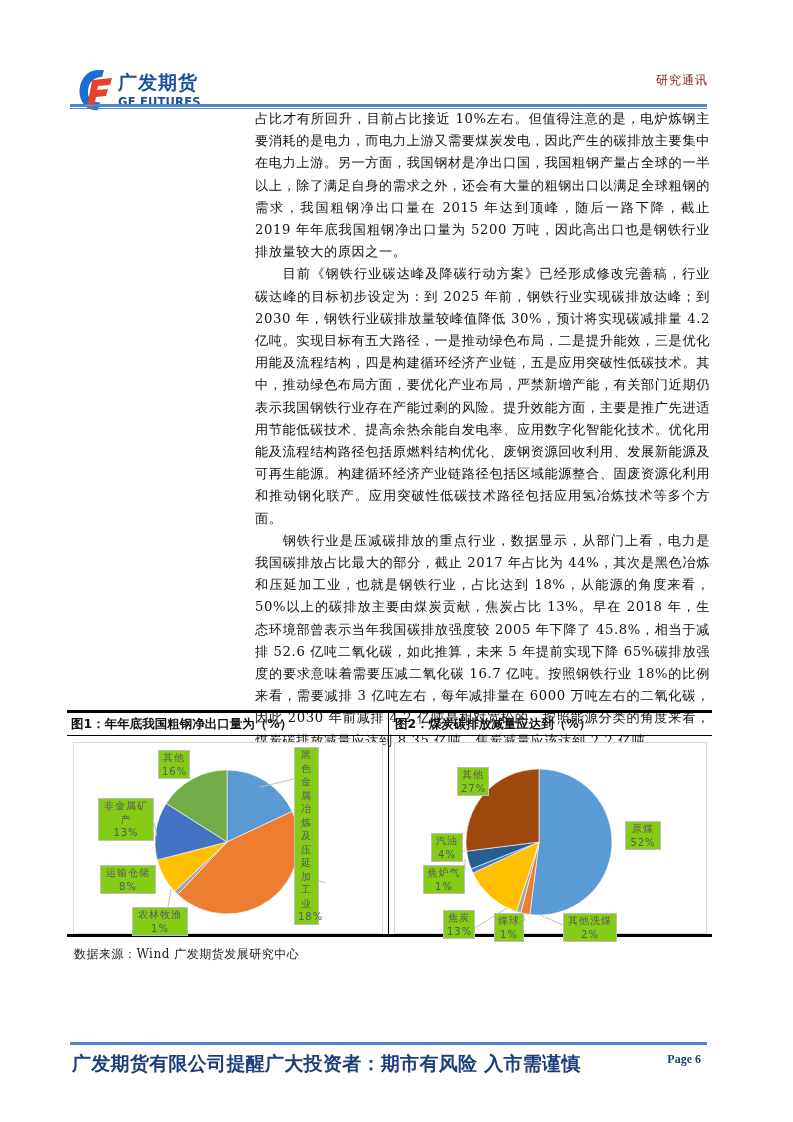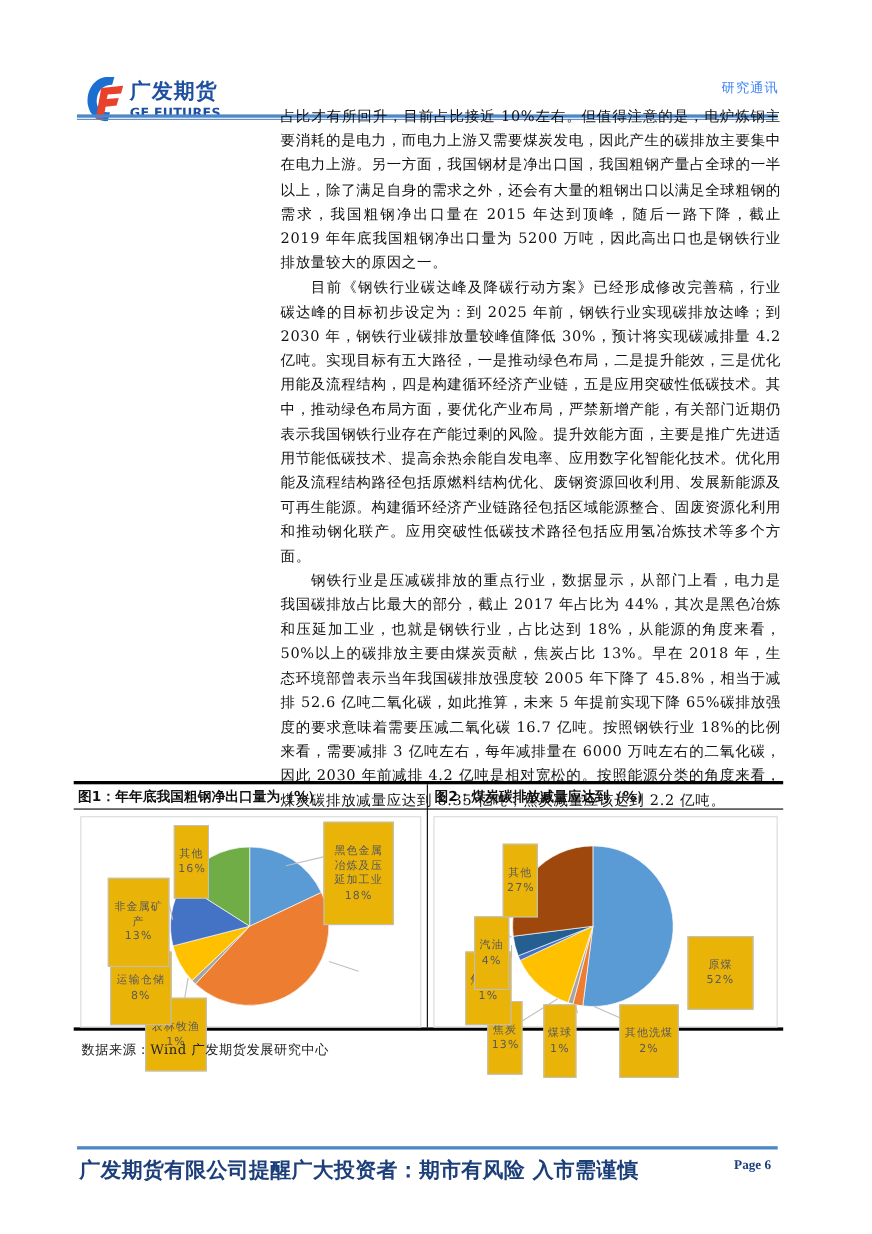--- a/index.html
+++ b/index.html
@@ -4,40 +4,40 @@
 <style>
   * { box-sizing: border-box; margin: 0; padding: 0; }
   html, body { width: 793px; height: 1122px; background: #ffffff; }
   body { position: relative; font-family: "DejaVu Serif", "Liberation Serif", serif; color: #111; overflow: hidden; }
 
   .header { position: absolute; left: 70px; top: 48px; width: 660px; height: 60px; }
   .logo { position: absolute; left: 8px; top: 20px; width: 140px; height: 46px; }
   .logo-mark { position: absolute; left: 0; top: 0; width: 36px; height: 44px; }
   .logo-cn { position: absolute; left: 40px; top: 2px; font-family: "DejaVu Sans", sans-serif; font-weight: bold; font-size: 19px; color: #1c4fa0; letter-spacing: 1px; }
   .logo-en { position: absolute; left: 40px; top: 27px; font-family: "DejaVu Sans", sans-serif; font-weight: bold; font-size: 11.5px; color: #1c4fa0; letter-spacing: 0.2px; }
-  .doc-type { position: absolute; right: 22px; top: 24px; font-size: 12px; color: #3b82f6; letter-spacing: 1px; }
+  .doc-type { position: absolute; right: 22px; top: 24px; font-size: 12px; color: #7f1d1d; letter-spacing: 1px; }
   .rule-top { position: absolute; left: 70px; top: 104px; width: 637px; height: 3px; background: #4f86c6; }
   .rule-top2 { position: absolute; left: 70px; top: 108px; width: 637px; height: 1px; background: #4f86c6; }
 
-  .body-text { position: absolute; left: 255px; top: 96px; width: 455px; font-size: 13.2px; line-height: 22.2px; text-align: justify; letter-spacing: 0.6px; }
+  .body-text { position: absolute; left: 255px; top: 108px; width: 455px; font-size: 13.2px; line-height: 22.2px; text-align: justify; letter-spacing: 0.6px; }
   .para { text-indent: 0; }
   .para.indent { text-indent: 2.1em; }
 
   .fig-frame { position: absolute; left: 67px; top: 710px; width: 645px; height: 227px; border-top: 3px solid #000; border-bottom: 3px solid #000; }
   .fig-divider { position: absolute; left: 321px; top: 0; width: 1px; height: 100%; background: #000; }
   .fig-head-line { position: absolute; left: 0; top: 22px; width: 100%; height: 1px; background: #000; }
   .fig-title { position: absolute; top: 3px; font-size: 12.5px; font-weight: bold; font-family: "DejaVu Sans", sans-serif; }
   .fig-title.left { left: 4px; }
   .fig-title.right { left: 328px; }
   .chart-box { position: absolute; top: 29px; height: 192px; border: 1px solid #d9d9d9; background: #fff; }
   .chart-box.left { left: 6px; width: 310px; }
   .chart-box.right { left: 327px; width: 313px; }
   .chart-box svg { position: absolute; left: 0; top: 0; }
 
-  .lbl { position: absolute; background: #eab308; border: 1px solid #bfbfbf; font-size: 10px; line-height: 13.5px; color: #595959; text-align: center; padding: 19px 3px; font-family: "DejaVu Sans", sans-serif; letter-spacing: 1px; }
+  .lbl { position: absolute; background: #84cc16; border: 1px solid #bfbfbf; font-size: 10px; line-height: 13.5px; color: #595959; text-align: center; padding: 0 3px; font-family: "DejaVu Sans", sans-serif; letter-spacing: 1px; }
 
   .source { position: absolute; left: 74px; top: 946px; font-size: 12px; letter-spacing: 0.5px; color: #222; }
 
   .rule-bottom { position: absolute; left: 70px; top: 1042px; width: 637px; height: 3px; background: #4f86c6; }
   .footer-left { position: absolute; left: 72px; top: 1051px; font-size: 19px; font-weight: bold; color: #1c3f7a; font-family: "DejaVu Sans", sans-serif; letter-spacing: 0.3px; }
   .footer-right { position: absolute; right: 92px; top: 1052px; font-size: 12px; font-weight: bold; color: #1c3f7a; font-family: "Liberation Serif", serif; }
 </style>
 </head>
 <body>
 
@@ -74,21 +74,21 @@
         <path d="M153,99 L103.71260837313442,151.48574117434163 A72,72 0 0 1 100.51425882565836,148.28739162686557 Z" fill="#a5a5a5" stroke="#ffffff" stroke-width="0.6"></path>
         <path d="M153,99 L100.51425882565836,148.28739162686557 A72,72 0 0 1 83.26201239873855,116.90567187586952 Z" fill="#ffc000" stroke="#ffffff" stroke-width="0.6"></path>
         <path d="M153,99 L83.26201239873855,116.90567187586952 A72,72 0 0 1 92.20838936385492,60.420470761512235 Z" fill="#4472c4" stroke="#ffffff" stroke-width="0.6"></path>
         <path d="M153,99 L92.20838936385492,60.420470761512235 A72,72 0 0 1 153,27 Z" fill="#70ad47" stroke="#ffffff" stroke-width="0.6"></path>
         <polyline points="186,44 220,36" fill="none" stroke="#bfbfbf" stroke-width="1"></polyline>
         <polyline points="225,131 252,140" fill="none" stroke="#bfbfbf" stroke-width="1"></polyline>
         <polyline points="97,146 94,164" fill="none" stroke="#bfbfbf" stroke-width="1"></polyline>
         <polyline points="77,125 82,134" fill="none" stroke="#bfbfbf" stroke-width="1"></polyline>
         <polyline points="83,93 80,80" fill="none" stroke="#bfbfbf" stroke-width="1"></polyline>
       </svg>
-    <div class="lbl" style="left:220px;top:4px;width:64px;"><span>黑色金属<br>冶炼及压<br>延加工业<br>18%</span></div>
+    <div class="lbl" style="left:220px;top:4px;width:25px;"><span>黑色金属<br>冶炼及压<br>延加工业<br>18%</span></div>
     <div class="lbl" style="left:58px;top:164px;width:56px;"><span>农林牧渔<br>1%</span></div>
     <div class="lbl" style="left:26px;top:122px;width:56px;"><span>运输仓储<br>8%</span></div>
     <div class="lbl" style="left:24px;top:55px;width:56px;"><span>非金属矿<br>产<br>13%</span></div>
     <div class="lbl" style="left:84px;top:7px;width:32px;"><span>其他<br>16%</span></div>
   </div>
 
   <div class="chart-box right">
     <svg id="pie2" width="313" height="192">
         <path d="M144,99 L144,26 A73,73 0 1 1 134.85067394980578,171.4243731959569 Z" fill="#5b9bd5" stroke="#ffffff" stroke-width="0.6"></path>
         <path d="M144,99 L134.85067394980578,171.4243731959569 A73,73 0 0 1 125.8456382369656,169.70657076239007 Z" fill="#ed7d31" stroke="#ffffff" stroke-width="0.6"></path>
@@ -96,21 +96,21 @@
         <path d="M144,99 L121.44175941062883,168.4271256895462 A73,73 0 0 1 77.94762516998057,130.08188828425028 Z" fill="#ffc000" stroke="#ffffff" stroke-width="0.6"></path>
         <path d="M144,99 L77.94762516998057,130.08188828425028 A73,73 0 0 1 76.12631653015764,125.87309234598148 Z" fill="#4472c4" stroke="#ffffff" stroke-width="0.6"></path>
         <path d="M144,99 L76.12631653015764,125.87309234598148 A73,73 0 0 1 71.57562680404311,108.1493260501942 Z" fill="#255e91" stroke="#ffffff" stroke-width="0.6"></path>
         <path d="M144,99 L71.57562680404311,108.1493260501942 A73,73 0 0 1 144,26 Z" fill="#9e480e" stroke="#ffffff" stroke-width="0.6"></path>
         <polyline points="128,171 130,178" fill="none" stroke="#bfbfbf" stroke-width="1"></polyline>
         <polyline points="112,165 80,185" fill="none" stroke="#bfbfbf" stroke-width="1"></polyline>
         <polyline points="70,116 70,128" fill="none" stroke="#bfbfbf" stroke-width="1"></polyline>
         <polyline points="70,109 55,100" fill="none" stroke="#bfbfbf" stroke-width="1"></polyline>
         <polyline points="145,172 168,182" fill="none" stroke="#bfbfbf" stroke-width="1"></polyline>
       </svg>
-    <div class="lbl" style="left:230px;top:108px;width:60px;"><span>原煤<br>52%</span></div>
+    <div class="lbl" style="left:230px;top:78px;width:36px;"><span>原煤<br>52%</span></div>
     <div class="lbl" style="left:168px;top:170px;width:54px;"><span>其他洗煤<br>2%</span></div>
     <div class="lbl" style="left:99px;top:170px;width:30px;"><span>煤球<br>1%</span></div>
     <div class="lbl" style="left:48px;top:167px;width:32px;"><span>焦炭<br>13%</span></div>
     <div class="lbl" style="left:28px;top:122px;width:42px;"><span>焦炉气<br>1%</span></div>
     <div class="lbl" style="left:36px;top:90px;width:32px;"><span>汽油<br>4%</span></div>
     <div class="lbl" style="left:62px;top:24px;width:32px;"><span>其他<br>27%</span></div>
   </div>
 </div>
 
 <div class="source">数据来源：Wind  广发期货发展研究中心</div>

